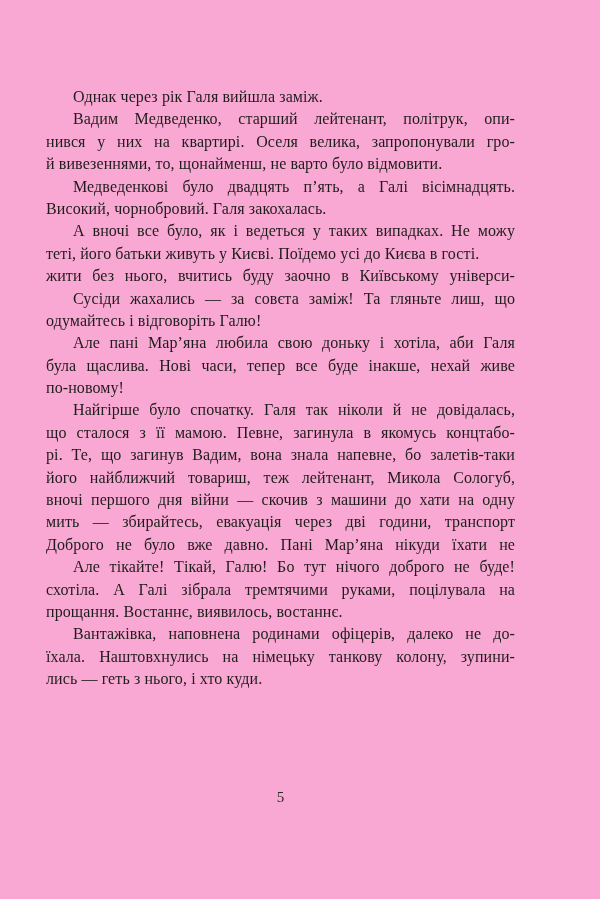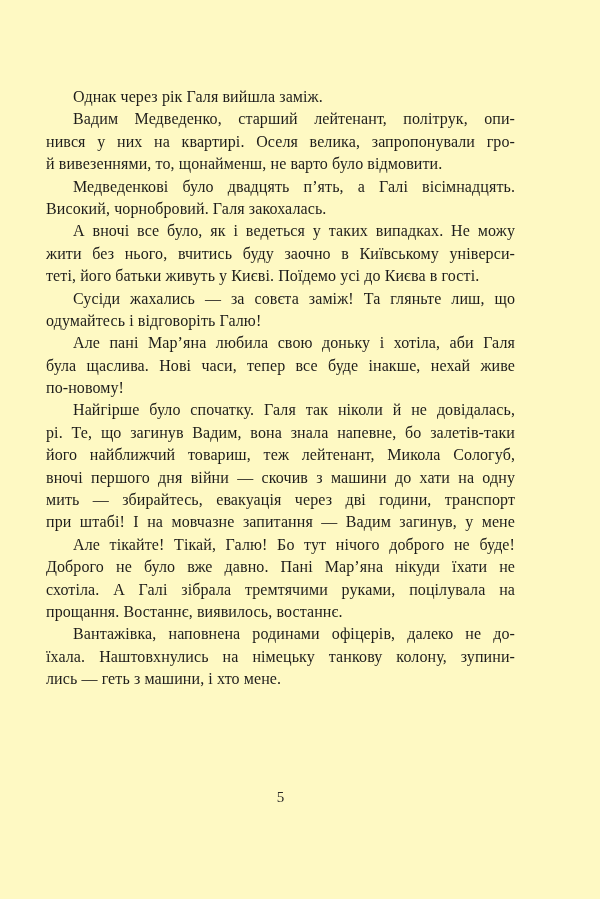--- a/index.html
+++ b/index.html
@@ -6,21 +6,21 @@
     margin: 0;
     padding: 0;
     width: 600px;
     height: 899px;
     background: #f4f4f2;
   }
   .book-page {
     position: relative;
     width: 600px;
     height: 899px;
-    background: #fef9c3;
+    background: #f9a8d4;
     font-family: "Liberation Serif", "DejaVu Serif", serif;
     color: #1e1d1b;
     overflow: hidden;
   }
   .text-block {
     position: absolute;
     left: 46px;
     top: 86px;
     width: 469px;
   }
@@ -61,46 +61,46 @@
         <div class="line indent just">Вадим Медведенко, старший лейтенант, політрук, опи-</div>
         <div class="line just">нився у них на квартирі. Оселя велика, запропонували гро-</div>
         <div class="line">й вивезеннями, то, щонайменш, не варто було відмовити.</div>
       </div>
       <div class="para">
         <div class="line indent just">Медведенкові було двадцять п’ять, а Галі вісімнадцять.</div>
         <div class="line">Високий, чорнобровий. Галя закохалась.</div>
       </div>
       <div class="para">
         <div class="line indent just">А вночі все було, як і ведеться у таких випадках. Не можу</div>
+        <div class="line">теті, його батьки живуть у Києві. Поїдемо усі до Києва в гості.</div>
         <div class="line just">жити без нього, вчитись буду заочно в Київському універси-</div>
-        <div class="line">теті, його батьки живуть у Києві. Поїдемо усі до Києва в гості.</div>
       </div>
       <div class="para">
         <div class="line indent just">Сусіди жахались — за совєта заміж! Та гляньте лиш, що</div>
         <div class="line">одумайтесь і відговоріть Галю!</div>
       </div>
       <div class="para">
         <div class="line indent just">Але пані Мар’яна любила свою доньку і хотіла, аби Галя</div>
         <div class="line just">була щаслива. Нові часи, тепер все буде інакше, нехай живе</div>
         <div class="line">по-новому!</div>
       </div>
       <div class="para">
         <div class="line indent just">Найгірше було спочатку. Галя так ніколи й не довідалась,</div>
+        <div class="line just">що сталося з її мамою. Певне, загинула в якомусь концтабо-</div>
         <div class="line just">рі. Те, що загинув Вадим, вона знала напевне, бо залетів-таки</div>
         <div class="line just">його найближчий товариш, теж лейтенант, Микола Сологуб,</div>
         <div class="line just">вночі першого дня війни — скочив з машини до хати на одну</div>
         <div class="line just">мить — збирайтесь, евакуація через дві години, транспорт</div>
-        <div class="line just">при штабі! І на мовчазне запитання — Вадим загинув, у мене</div>
       </div>
       <div class="para">
+        <div class="line just">Доброго не було вже давно. Пані Мар’яна нікуди їхати не</div>
         <div class="line indent just">Але тікайте! Тікай, Галю! Бо тут нічого доброго не буде!</div>
-        <div class="line just">Доброго не було вже давно. Пані Мар’яна нікуди їхати не</div>
         <div class="line just">схотіла. А Галі зібрала тремтячими руками, поцілувала на</div>
         <div class="line">прощання. Востаннє, виявилось, востаннє.</div>
       </div>
       <div class="para">
         <div class="line indent just">Вантажівка, наповнена родинами офіцерів, далеко не до-</div>
         <div class="line just">їхала. Наштовхнулись на німецьку танкову колону, зупини-</div>
-        <div class="line">лись — геть з машини, і хто мене.</div>
+        <div class="line">лись — геть з нього, і хто куди.</div>
       </div>
     </div>
   <div class="page-number">5</div>
 </div>
 
 </body></html>

